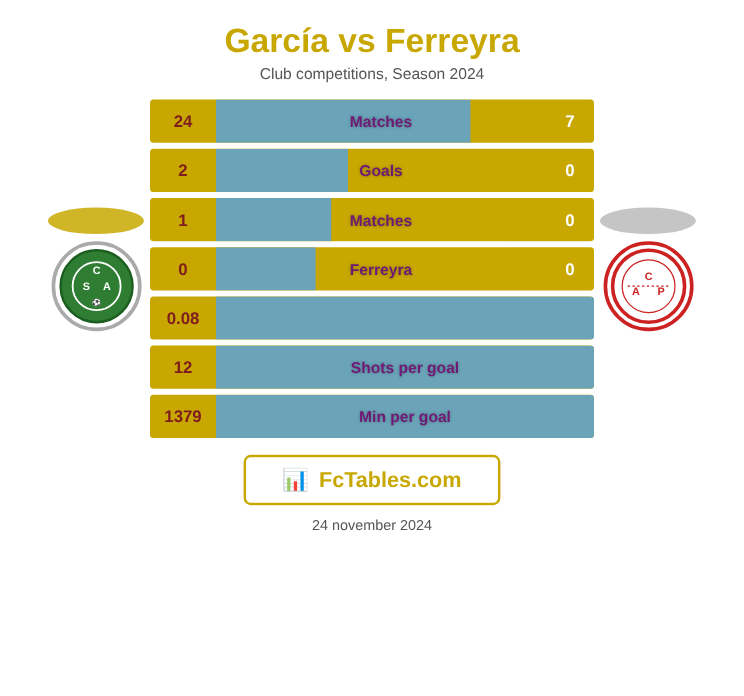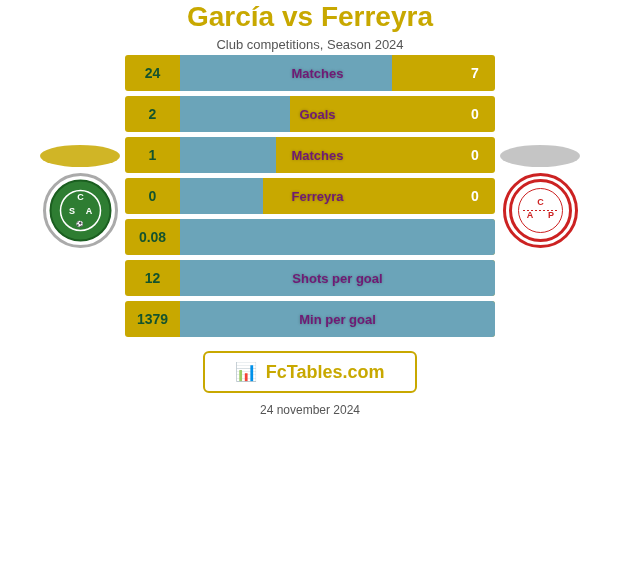--- a/index.html
+++ b/index.html
@@ -10,34 +10,34 @@
       font-family: Arial, sans-serif;
       overflow: hidden;
     }
 
     .container {
       width: 620px;
       height: 580px;
       display: flex;
       flex-direction: column;
       align-items: center;
-      padding: 1px 10px 10px;
+      padding: 18px 10px 10px;
     }
 
     .title {
       font-size: 28px;
       font-weight: bold;
       color: #c8a800;
       margin-bottom: 4px;
     }
 
     .subtitle {
       font-size: 13px;
       color: #555;
-      margin-bottom: 3px;
+      margin-bottom: 14px;
     }
 
     .stats-area {
       display: flex;
       flex-direction: row;
       align-items: center;
       width: 100%;
       justify-content: center;
       gap: 0;
     }
@@ -110,21 +110,21 @@
       background: #c8a800;
       border-radius: 3px;
       overflow: hidden;
     }
 
     .stat-left-val {
       width: 55px;
       text-align: center;
       font-weight: bold;
       font-size: 14px;
-      color: #14532d;
+      color: #7f1d1d;
       flex-shrink: 0;
     }
 
     .stat-bar-container {
       flex: 1;
       position: relative;
       height: 100%;
       display: flex;
       align-items: center;
       justify-content: center;

